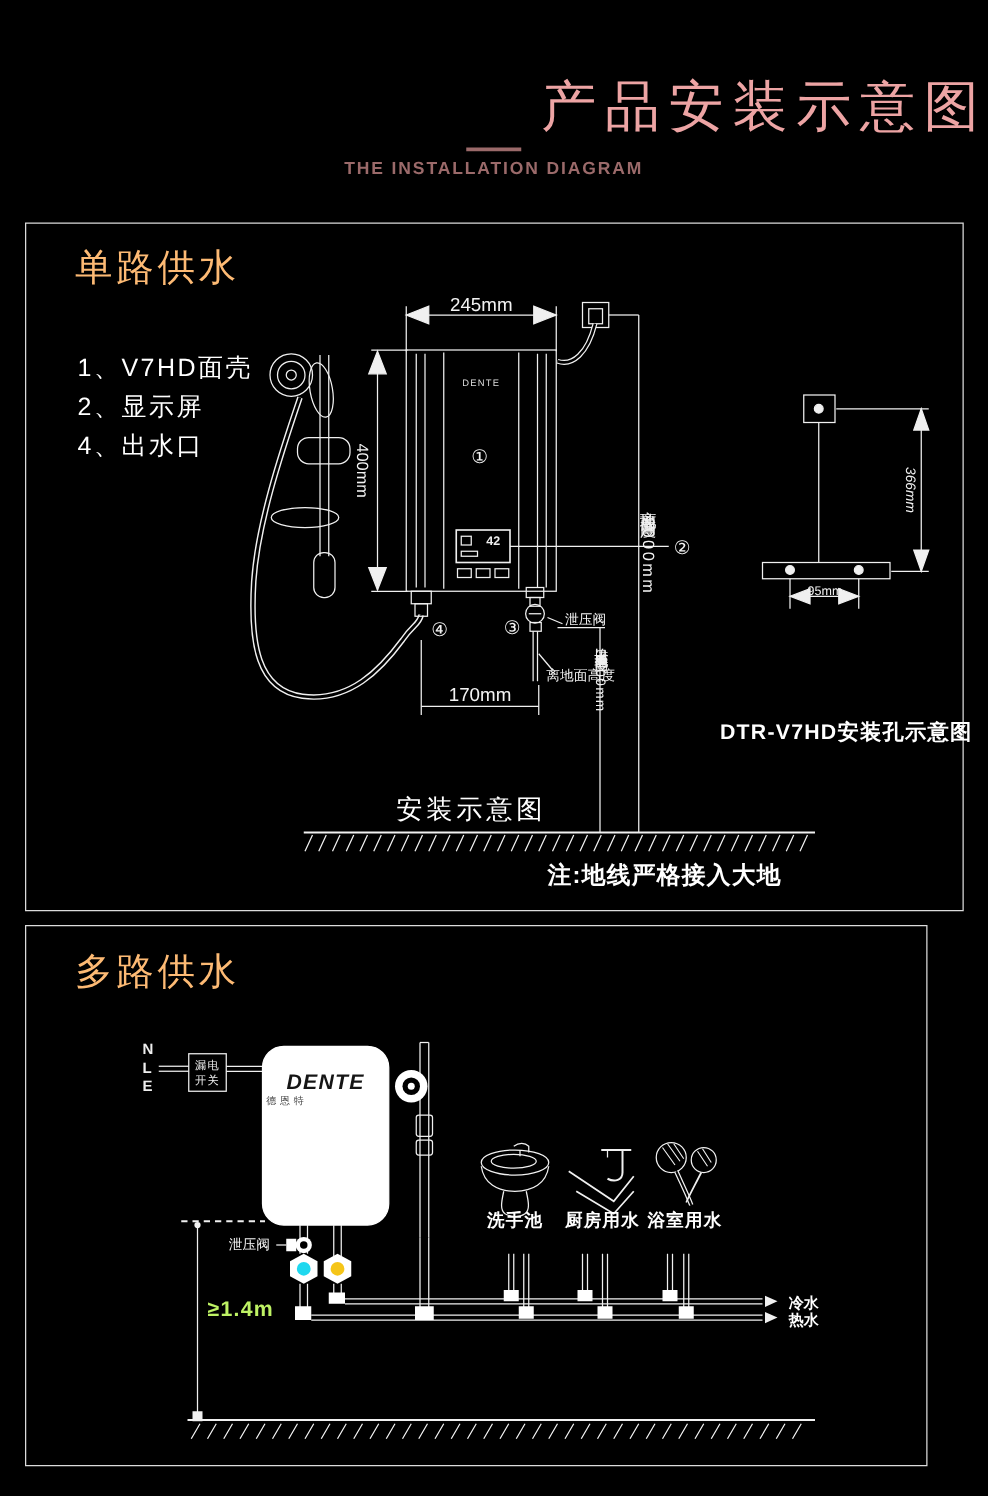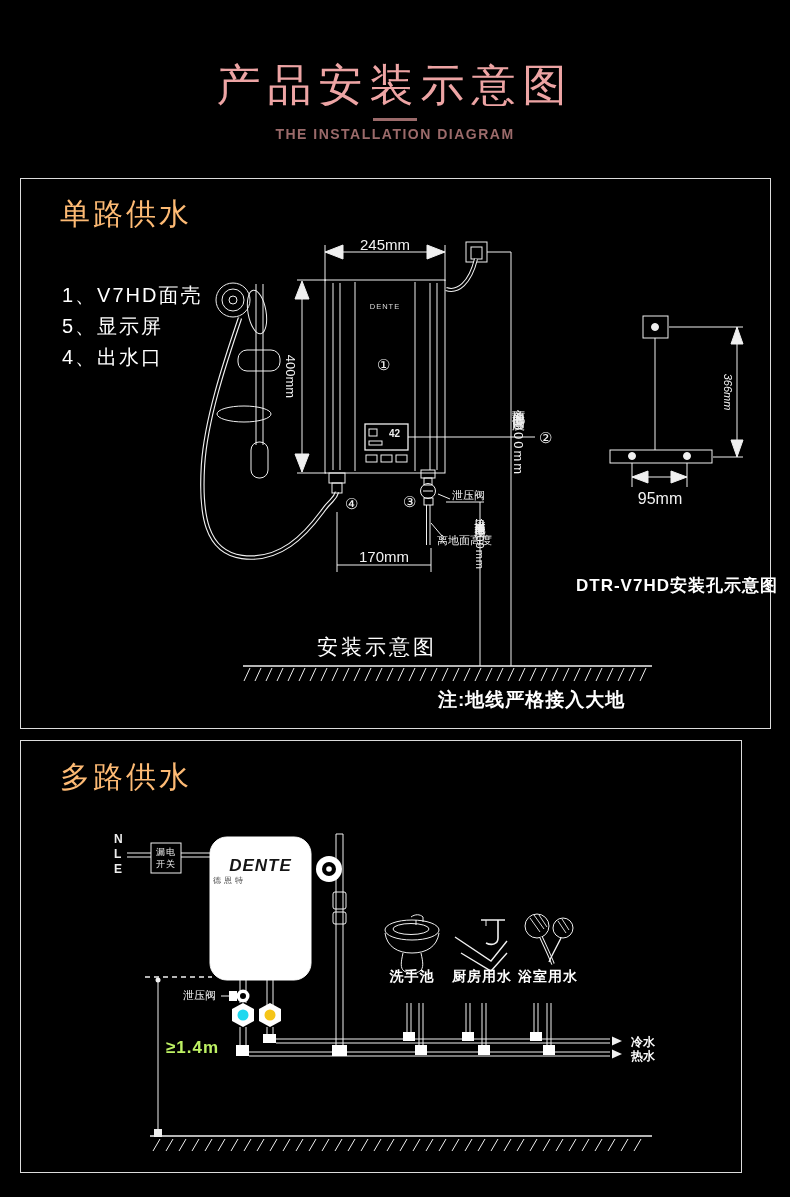--- a/index.html
+++ b/index.html
@@ -1,20 +1,20 @@
 <!DOCTYPE html>
 <html><head>
 <meta charset="utf-8">
 <style>
   html,body{margin:0;padding:0;background:#000;}
   .stage{position:relative;width:790px;height:1197px;background:#000;overflow:hidden;
          font-family:"Liberation Sans",sans-serif;color:#f0f0f0;}
   .abs{position:absolute;}
   
-  .title{left:0;top:56px;width:790px;text-align:center;font-size:44px;letter-spacing:7px;
+  .title{left:0;top:56px;width:790px;text-align:right;font-size:44px;letter-spacing:7px;
          color:#eda4a4;font-weight:400;}
   .divider{left:373px;top:118px;width:44px;height:3px;background:#9b6a6a;}
   .subtitle{left:0;top:126px;width:790px;text-align:center;font-size:14px;font-weight:bold;
             letter-spacing:1.5px;color:#9b6a6a;}
   
   .panel{border:1px solid #dcdcdc;background:transparent;}
   .p1{left:20px;top:178px;width:749px;height:549px;}
   .p2{left:20px;top:740px;width:720px;height:431px;}
   .heading{font-size:30px;letter-spacing:3px;color:#fdba74;}
   .legend{left:62px;top:280px;font-size:20px;line-height:31px;letter-spacing:2px;color:#fff;}
@@ -274,21 +274,21 @@
 
   <div class="abs title">产品安装示意图</div>
   <div class="abs divider"></div>
   <div class="abs subtitle">THE INSTALLATION DIAGRAM</div>
 
   <div class="abs panel p1"></div>
   <div class="abs heading" style="left:60px;top:194px">单路供水</div>
 
   <div class="abs legend">
     <div>1、V7HD面壳</div>
-    <div>5、显示屏</div>
+    <div>2、显示屏</div>
     <div>4、出水口</div>
   </div>
 
   <div class="abs dim" style="left:345px;top:236px;width:80px">245mm</div>
   <div class="abs dim rot90" style="left:260px;top:369px;width:60px;font-size:13px">400mm</div>
   <div class="abs dim" style="left:344px;top:548px;width:80px">170mm</div>
   <div class="abs vtext" style="left:509px;top:398px;font-size:13px">离地面高度 2000mm</div>
   <div class="abs vtext" style="left:472px;top:510px;font-size:11px;letter-spacing:1px">进水口离地面高度:1100mm</div>
 
   <div class="abs brand-sm" style="left:362px;top:302px;width:46px">DENTE</div>
@@ -299,21 +299,21 @@
   <div class="abs callout" style="left:403px;top:493px">③</div>
   <div class="abs callout" style="left:345px;top:495px">④</div>
 
   <div class="abs small" style="left:452px;top:488px">泄压阀</div>
   <div class="abs small" style="left:437px;top:533px">离地面高度</div>
 
   <div class="abs caption" style="left:317px;top:633px">安装示意图</div>
   <div class="abs note" style="left:438px;top:687px">注:地线严格接入大地</div>
 
   <div class="abs dim rot90" style="left:700px;top:386px;width:56px;font-size:11px;font-style:italic">366mm</div>
-  <div class="abs dim" style="left:631px;top:490px;width:58px;font-size:16px">95mm</div>
+  <div class="abs dim" style="left:631px;top:468px;width:58px;font-size:10px">95mm</div>
   <div class="abs holecap" style="left:576px;top:574px">DTR-V7HD安装孔示意图</div>
 
   <div class="abs panel p2"></div>
   <div class="abs heading" style="left:60px;top:757px">多路供水</div>
 
   <div class="abs nle" style="left:114px;top:832px">
     <div>N</div>
     <div>L</div>
     <div>E</div>
   </div>

